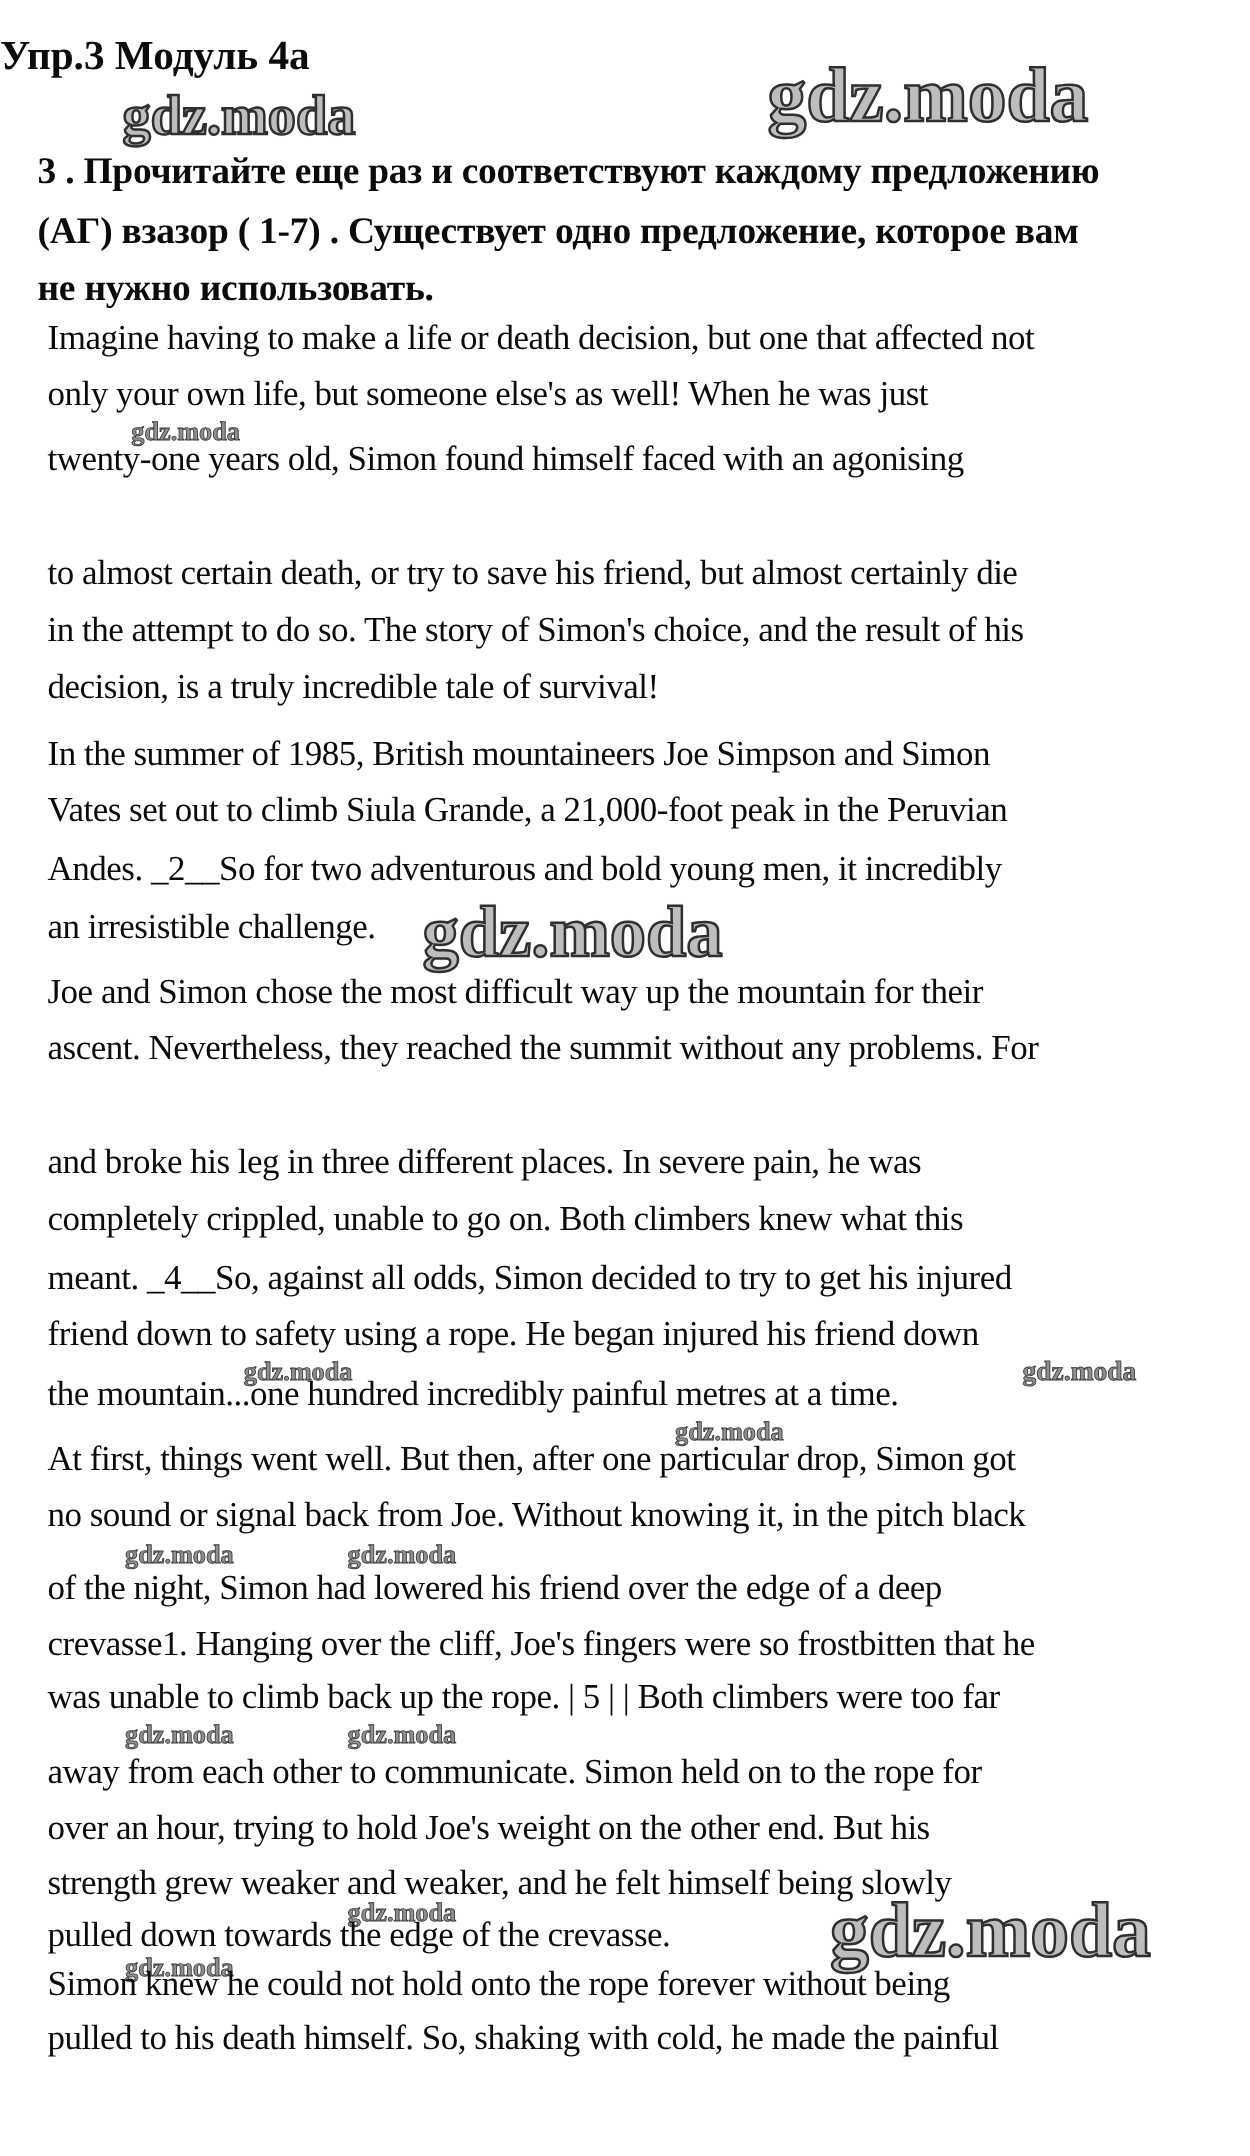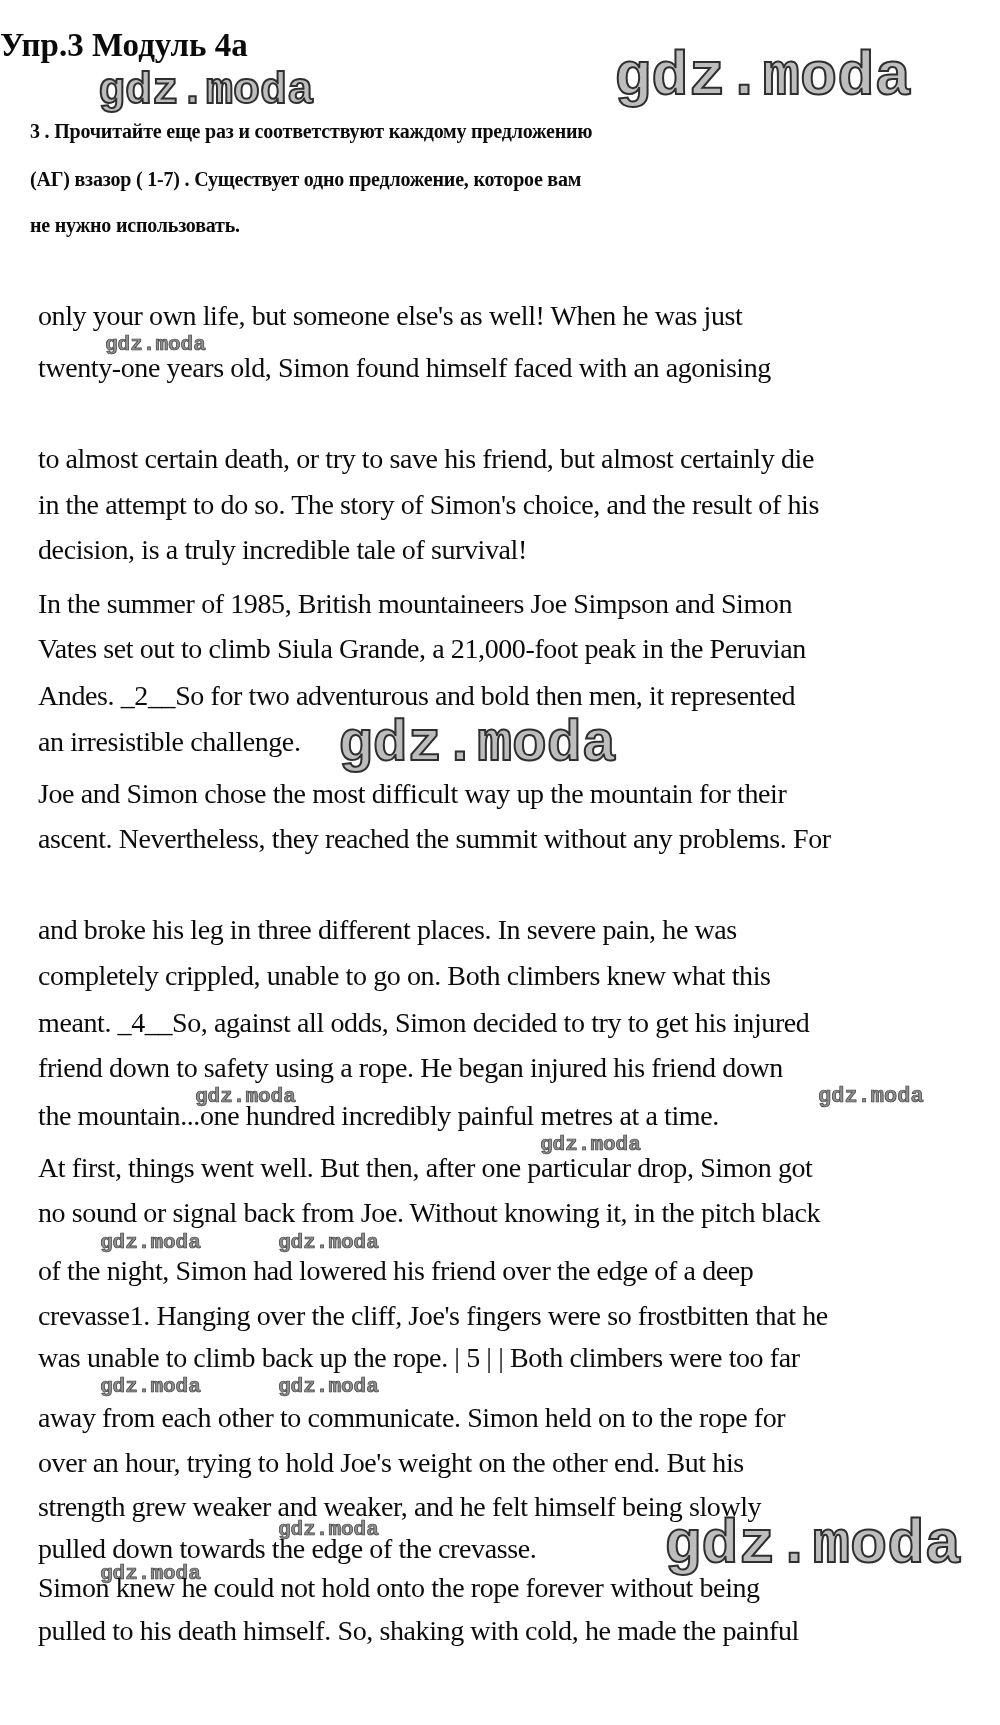--- a/index.html
+++ b/index.html
@@ -18,38 +18,38 @@
     top:27px; left:0;
     width:100%;
     text-align:left;
     font-size:33px;
     font-weight:bold;
     white-space:nowrap;
   }
   .hline {
     position:absolute;
     left:30px;
-    font-size:20px;
+    font-size:30px;
     font-weight:bold;
     white-space:nowrap;
     letter-spacing:-0.2px;
   }
   .bline {
     position:absolute;
     left:38px;
     font-size:28px;
     white-space:nowrap;
     letter-spacing:-0.4px;
   }
   .wm {
     position:absolute;
     font-weight:bold;
     white-space:nowrap;
     user-select:none;
-    font-family:Liberation Mono, monospace;
+    font-family:Liberation Serif, serif;
   }
   .wm-big {
     color:#bdbdbd;
     -webkit-text-stroke:2px #2f2f2f;
     text-shadow:0 0 1px #555;
   }
   .wm-small {
     font-size:21px;
     color:#8f8f8f;
     -webkit-text-stroke:0.7px #3a3a3a;
@@ -75,28 +75,29 @@
   <div class="wm wm-small" style="left:278px;top:1231px">gdz.moda</div>
   <div class="wm wm-small" style="left:100px;top:1375px">gdz.moda</div>
   <div class="wm wm-small" style="left:278px;top:1375px">gdz.moda</div>
   <div class="wm wm-small" style="left:278px;top:1518px">gdz.moda</div>
   <div class="wm wm-small" style="left:100px;top:1562px">gdz.moda</div>
 
   <div class="hline" style="top:120px">3 . Прочитайте еще раз и соответствуют каждому предложению</div>
   <div class="hline" style="top:168px">(АГ) взазор ( 1-7) . Существует одно предложение, которое вам</div>
   <div class="hline" style="top:214px">не нужно использовать.</div>
 
+  <div class="bline" style="top:255px">Imagine having to make a life or death decision, but one that affected not</div>
   <div class="bline" style="top:300px">only your own life, but someone else's as well! When he was just</div>
   <div class="bline" style="top:352px">twenty-one years old, Simon found himself faced with an agonising</div>
   <div class="bline" style="top:443px">to almost certain death, or try to save his friend, but almost certainly die</div>
   <div class="bline" style="top:489px">in the attempt to do so. The story of Simon's choice, and the result of his</div>
   <div class="bline" style="top:534px">decision, is a truly incredible tale of survival!</div>
   <div class="bline" style="top:588px">In the summer of 1985, British mountaineers Joe Simpson and Simon</div>
   <div class="bline" style="top:633px">Vates set out to climb Siula Grande, a 21,000-foot peak in the Peruvian</div>
-  <div class="bline" style="top:680px">Andes. _2__So for two adventurous and bold then men, it represented</div>
+  <div class="bline" style="top:680px">Andes. _2__So for two adventurous and bold young men, it incredibly</div>
   <div class="bline" style="top:726px">an irresistible challenge.</div>
   <div class="bline" style="top:823px">ascent. Nevertheless, they reached the summit without any problems. For</div>
   <div class="bline" style="top:778px">Joe and Simon chose the most difficult way up the mountain for their</div>
   <div class="bline" style="top:914px">and broke his leg in three different places. In severe pain, he was</div>
   <div class="bline" style="top:960px">completely crippled, unable to go on. Both climbers knew what this</div>
   <div class="bline" style="top:1007px">meant. _4__So, against all odds, Simon decided to try to get his injured</div>
   <div class="bline" style="top:1052px">friend down to safety using a rope. He began injured his friend down</div>
   <div class="bline" style="top:1100px">the mountain...one hundred incredibly painful metres at a time.</div>
   <div class="bline" style="top:1152px">At first, things went well. But then, after one particular drop, Simon got</div>
   <div class="bline" style="top:1197px">no sound or signal back from Joe. Without knowing it, in the pitch black</div>

